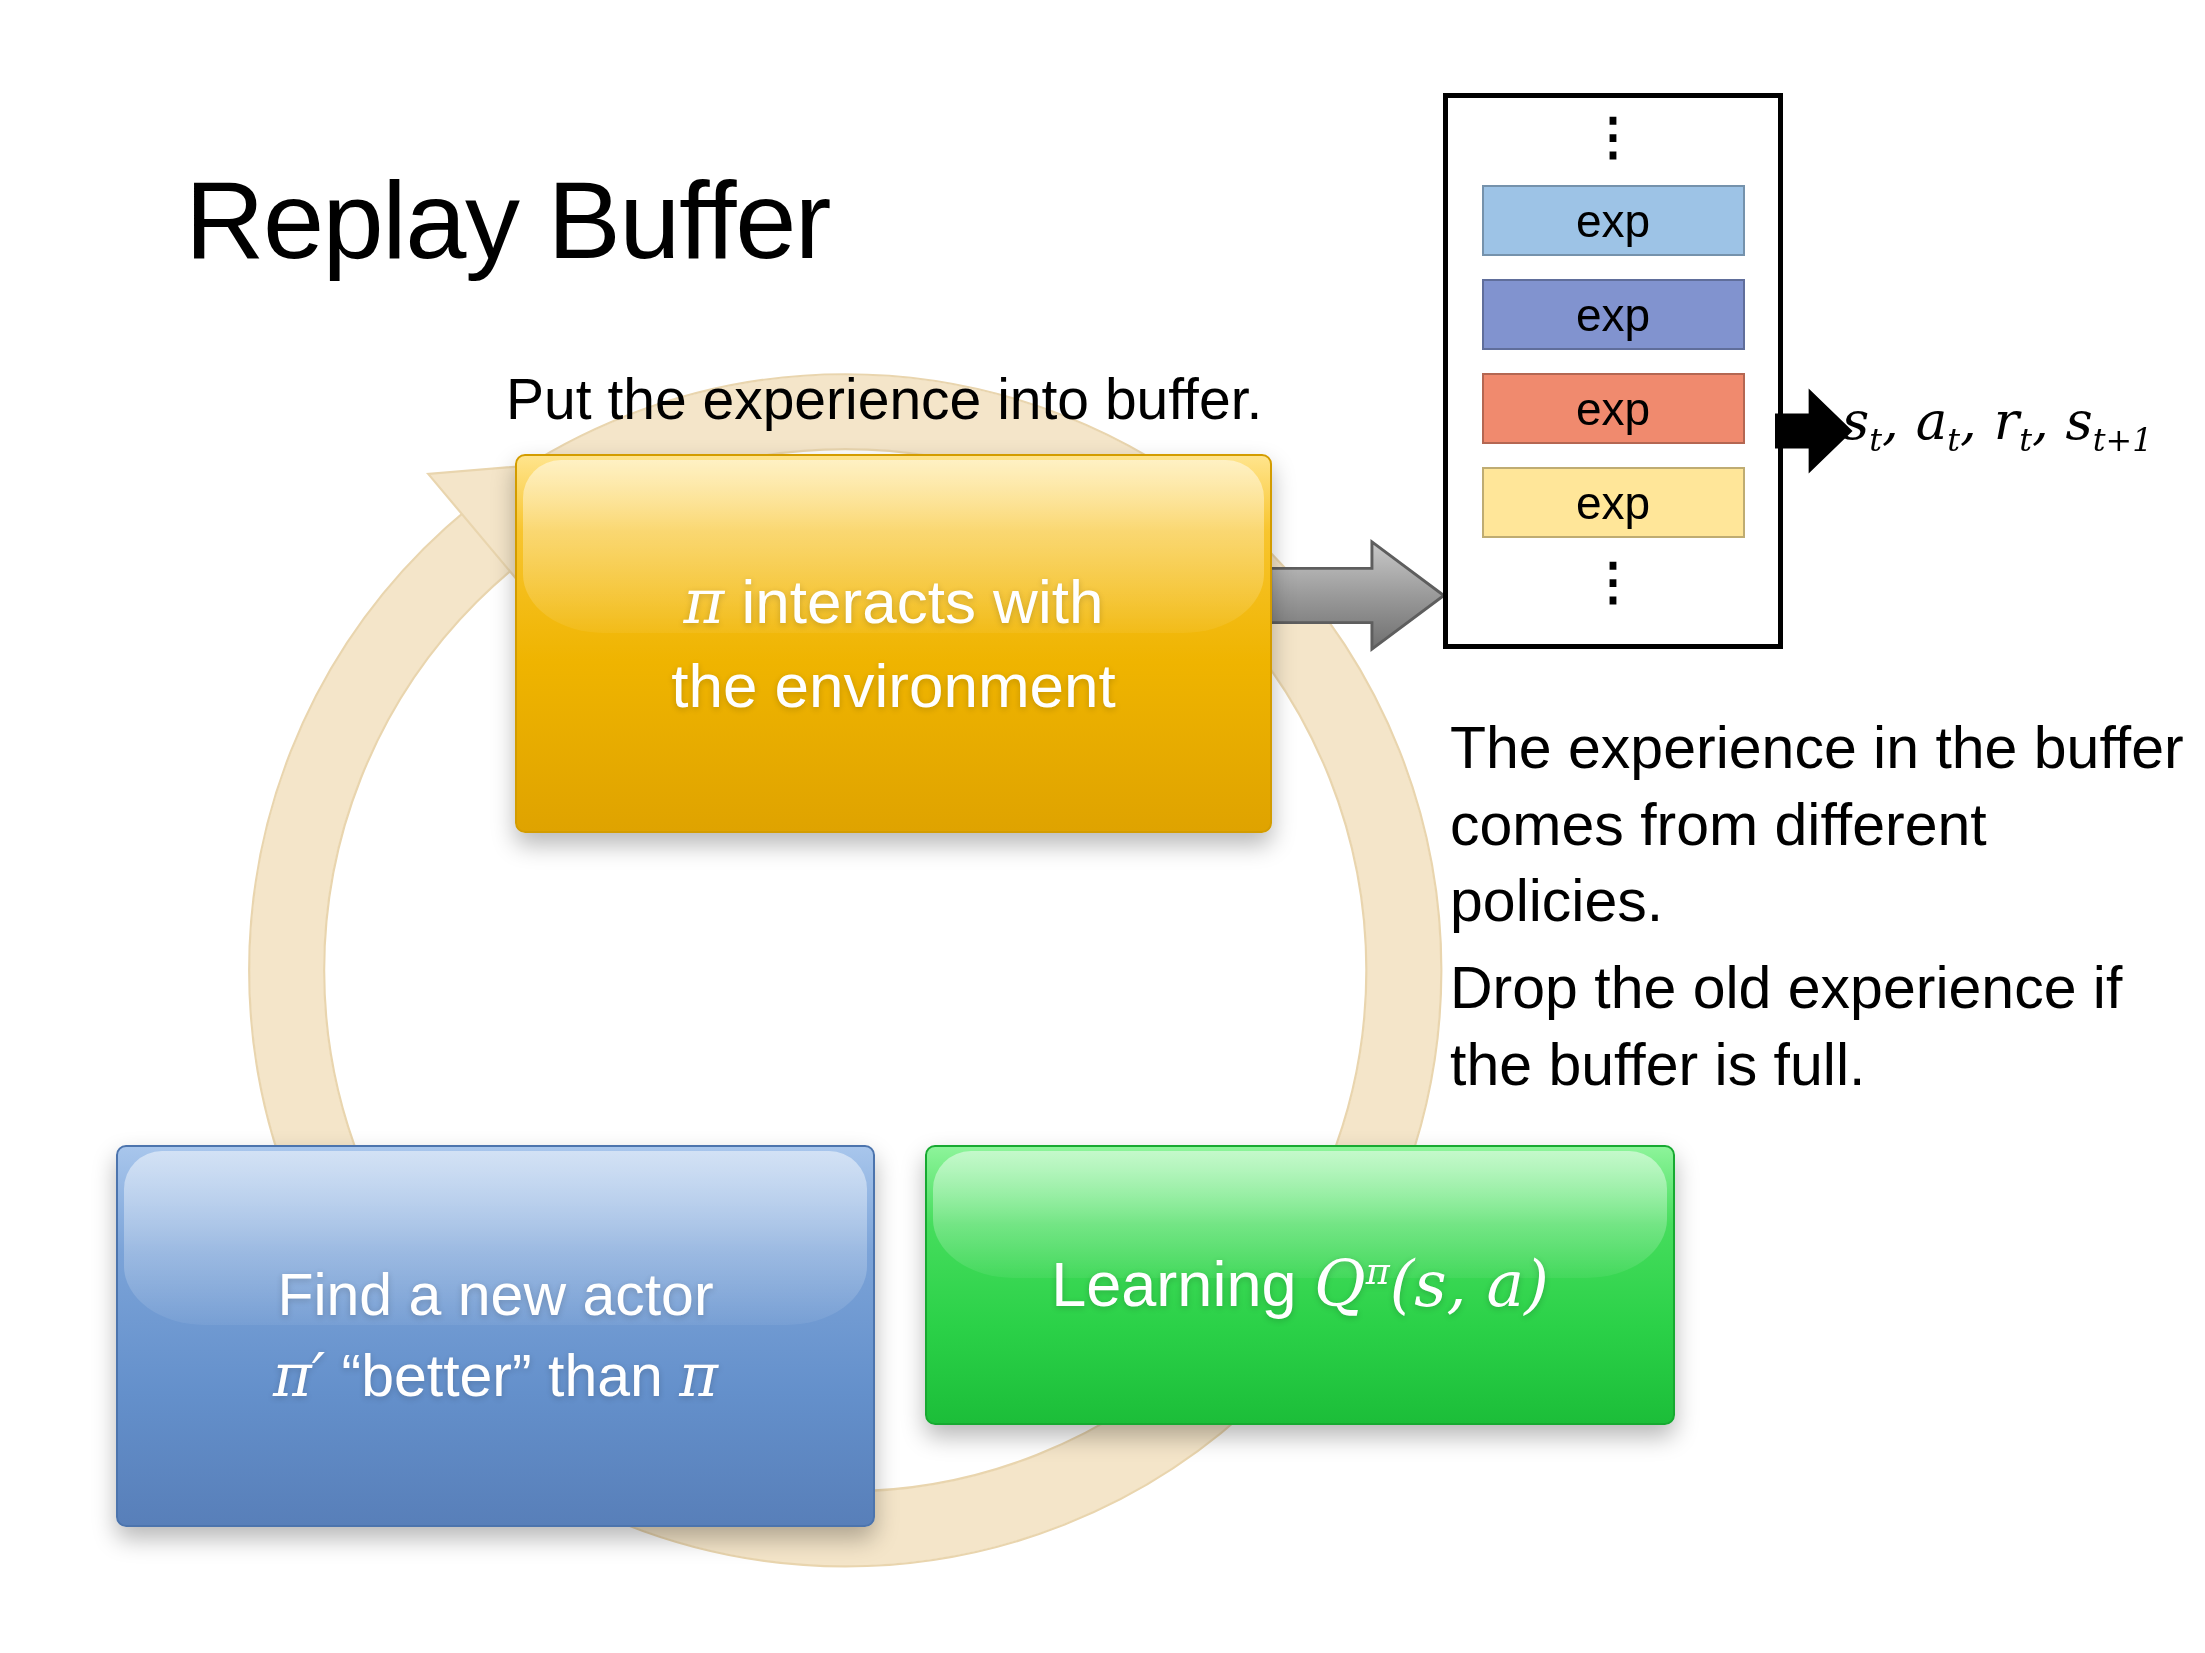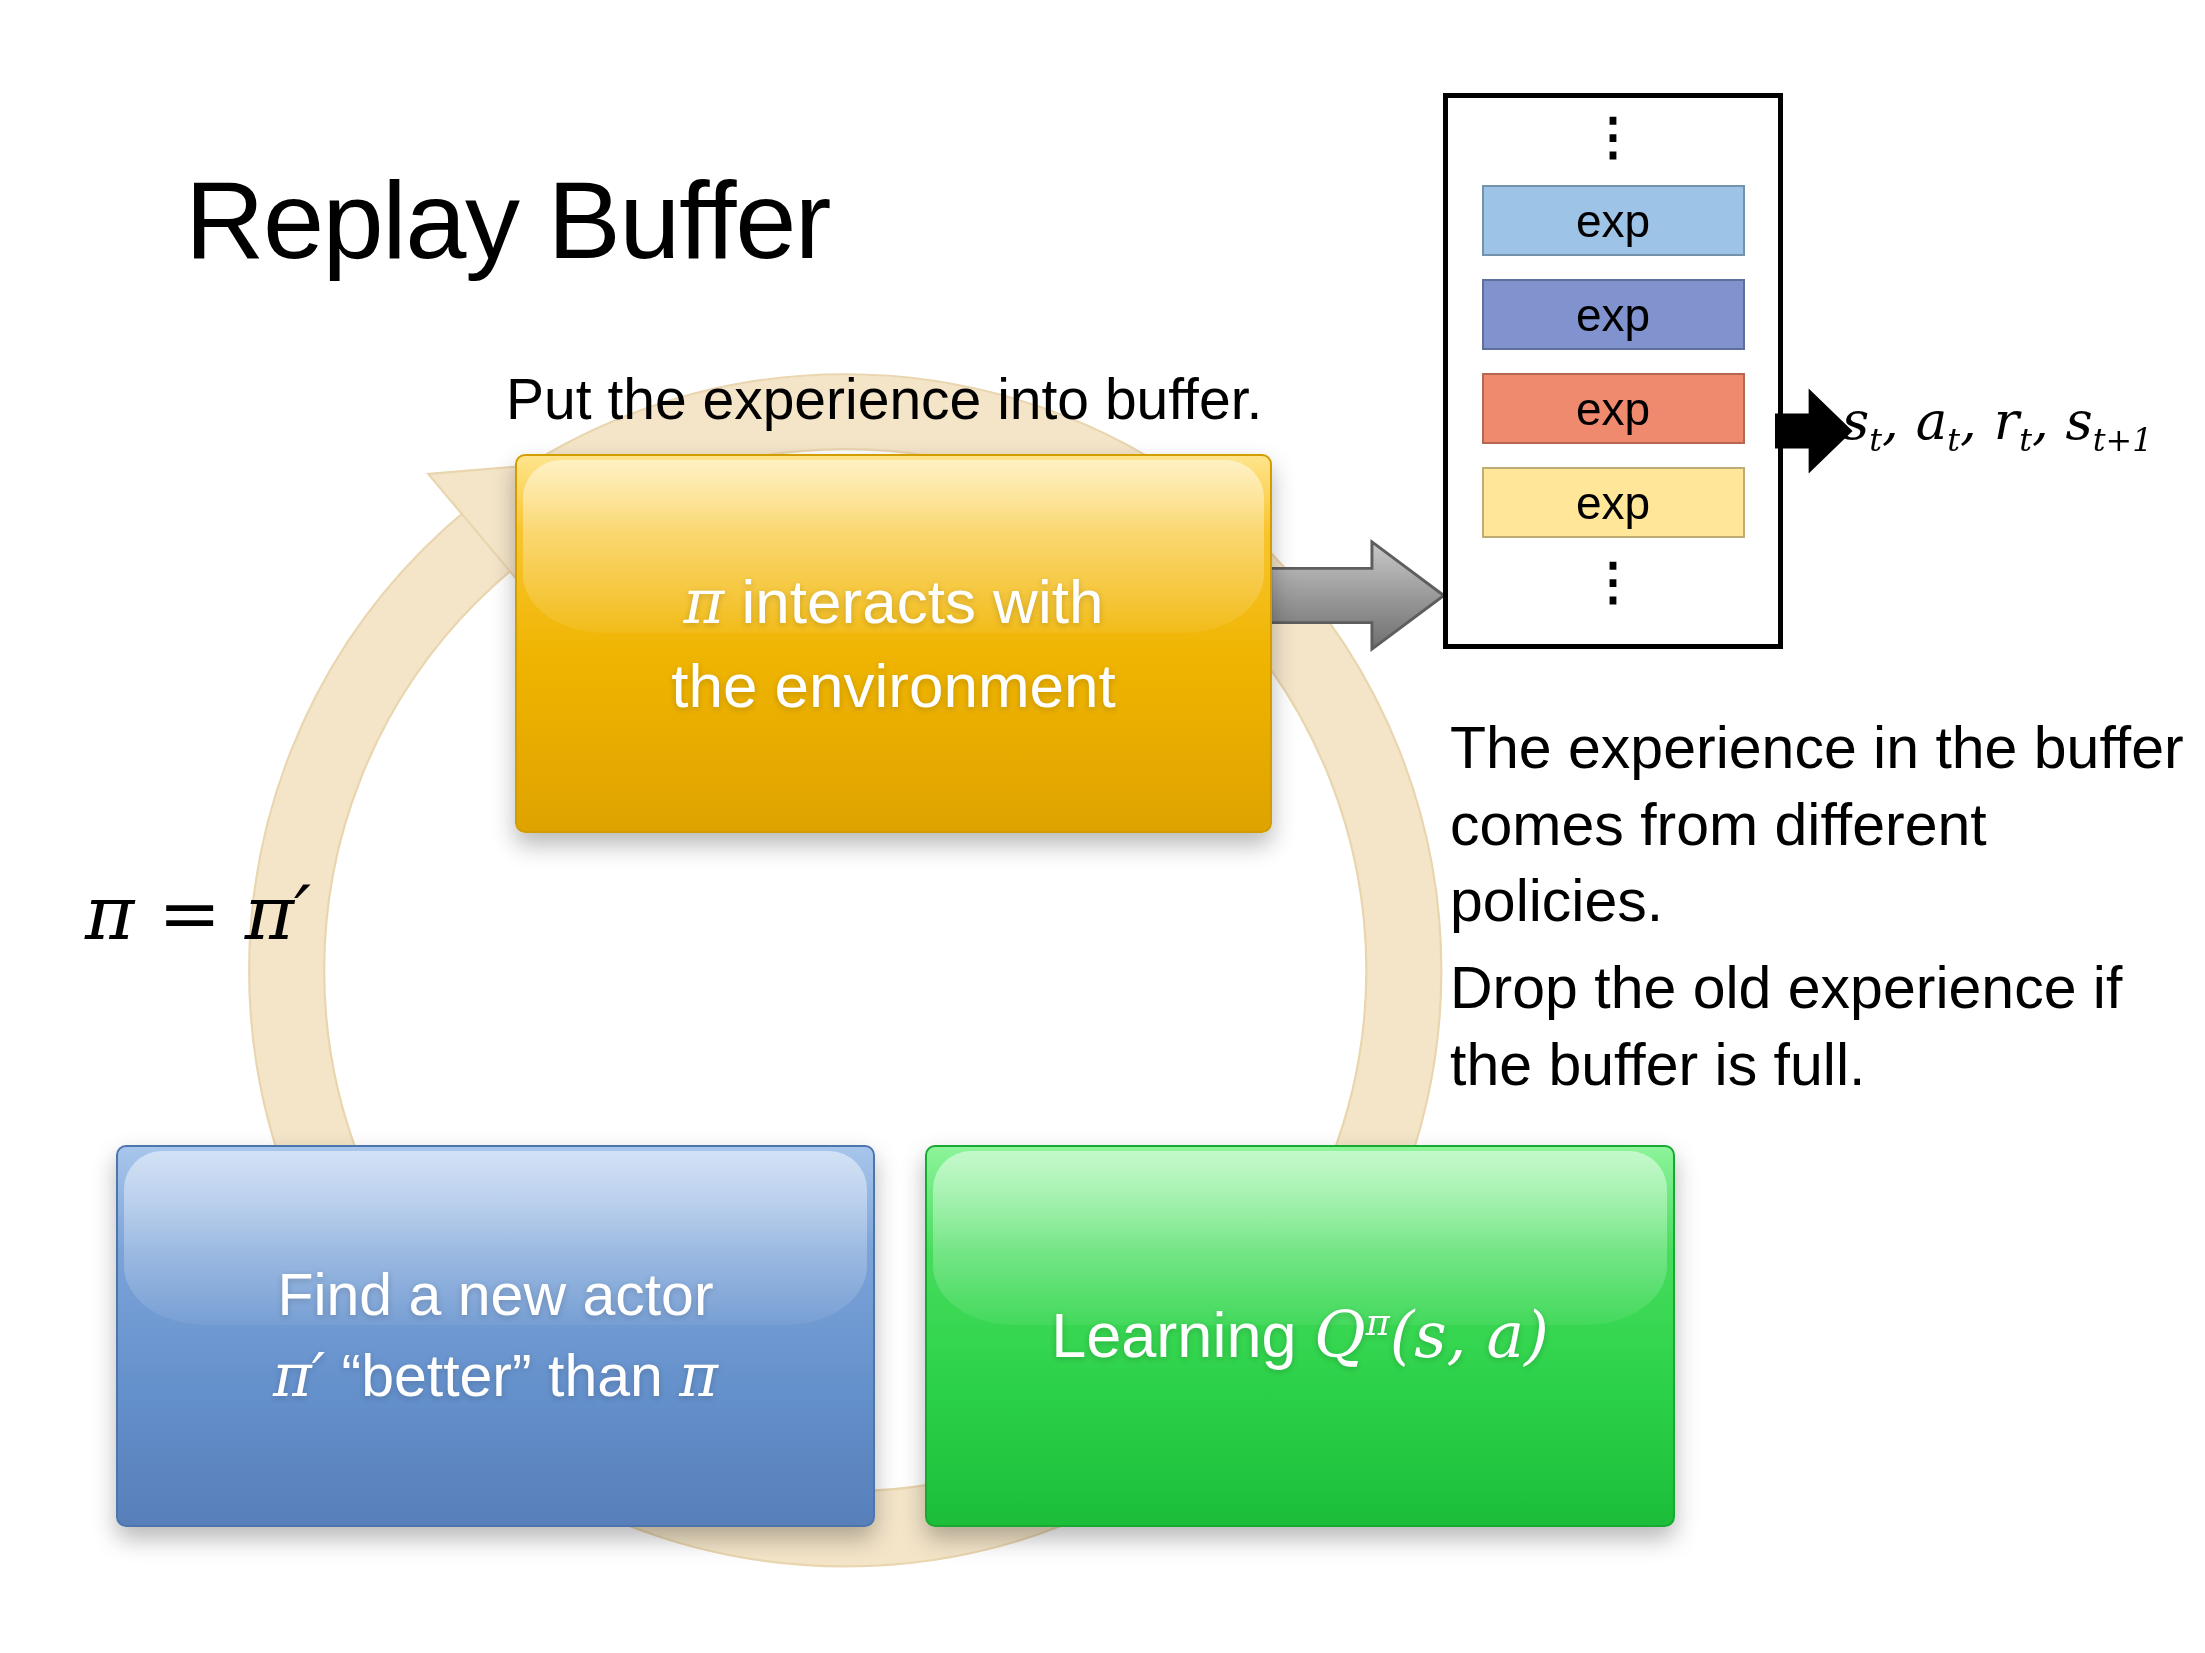--- a/index.html
+++ b/index.html
@@ -56,21 +56,21 @@
     left:515px; top:454px; width:757px; height:379px; font-size:62px;
     background:linear-gradient(180deg,#ffe48c 0%,#f8c52f 20%,#efb400 55%,#dfa300 100%);
     border:2.2px solid #d39c00;
   }
   .box-blue {
     left:116px; top:1145px; width:759px; height:382px; font-size:59px;
     background:linear-gradient(180deg,#a8c6ec 0%,#7ba3d8 28%,#6490cb 65%,#587fb9 100%);
     border:2.2px solid #4c74ad;
   }
   .box-green {
-    left:925px; top:1145px; width:750px; height:382px; font-size:63px;
+    left:925px; top:1145px; width:750px; height:280px; font-size:63px;
     background:linear-gradient(180deg,#8df49a 0%,#46dd5d 28%,#2bd148 65%,#1cbe39 100%);
     border:2.2px solid #17a931;
   }
   .box-green sup { font-size:58%; }
 
   .ring-svg { left:0; top:0; z-index:1; }
   .gray-arrow-svg { left:1269px; top:539px; z-index:3; }
   .black-arrow-svg { left:1775px; top:387px; z-index:6; }
 </style>
 </head>
@@ -103,21 +103,20 @@
 
   <div class="abs tuple math">
     <span><span>s</span><sub>t</sub><span>, </span></span><span><span>a</span><sub>t</sub><span>, </span></span><span><span>r</span><sub>t</sub><span>, </span></span><span><span>s</span><sub>t+1</sub><span></span></span>
   </div>
 
   <div class="abs notes">
     <p>The experience in the buffer comes from different policies.</p>
     <p>Drop the old experience if the buffer is full.</p>
   </div>
 
-  <div class="abs pi-eq math">π = π′</div>
 
   <svg class="abs gray-arrow-svg" width="178" height="113" viewBox="0 0 242 154">
     <defs>
       <linearGradient id="gag" x1="0" y1="0" x2="0" y2="1">
         <stop offset="0" stop-color="#c9c9c9"></stop>
         <stop offset="0.5" stop-color="#9a9a9a"></stop>
         <stop offset="1" stop-color="#6f6f6f"></stop>
       </linearGradient>
     </defs>
     <polygon points="2,40 140,40 140,4 238,77 140,150 140,114 2,114" fill="url(#gag)" stroke="#5e5e5e" stroke-width="4"></polygon>

